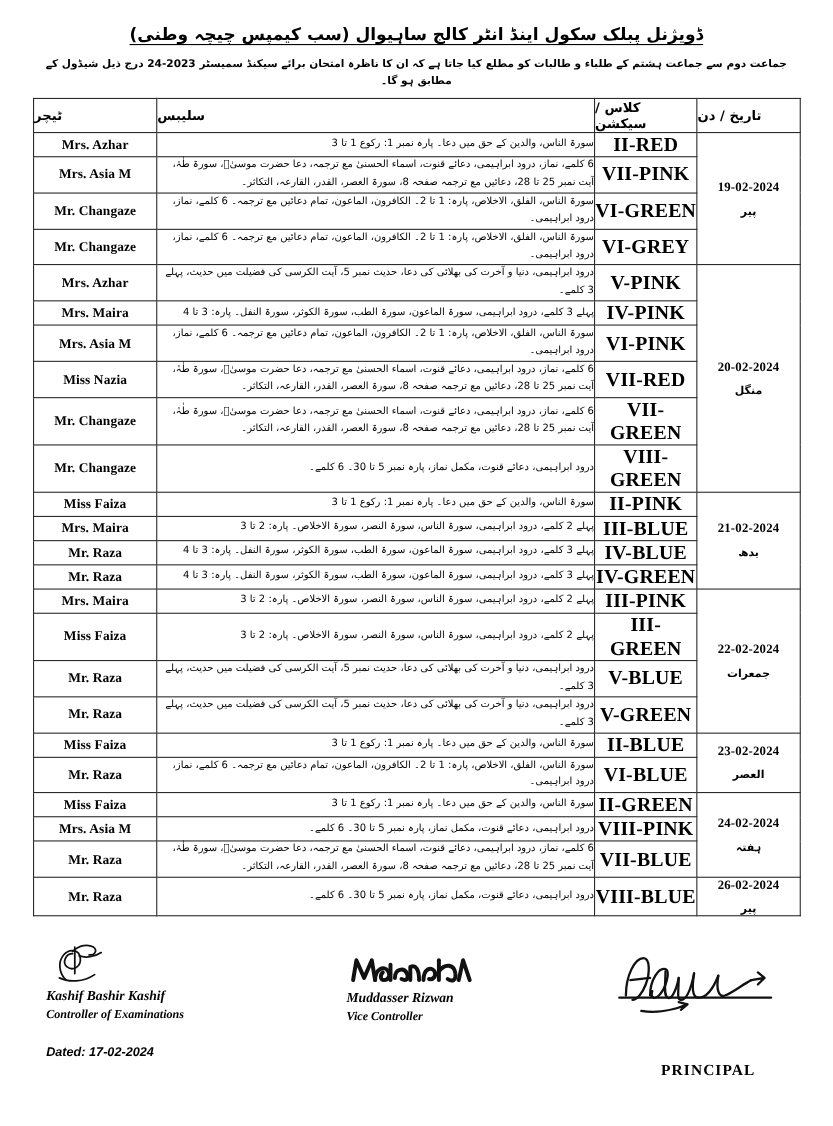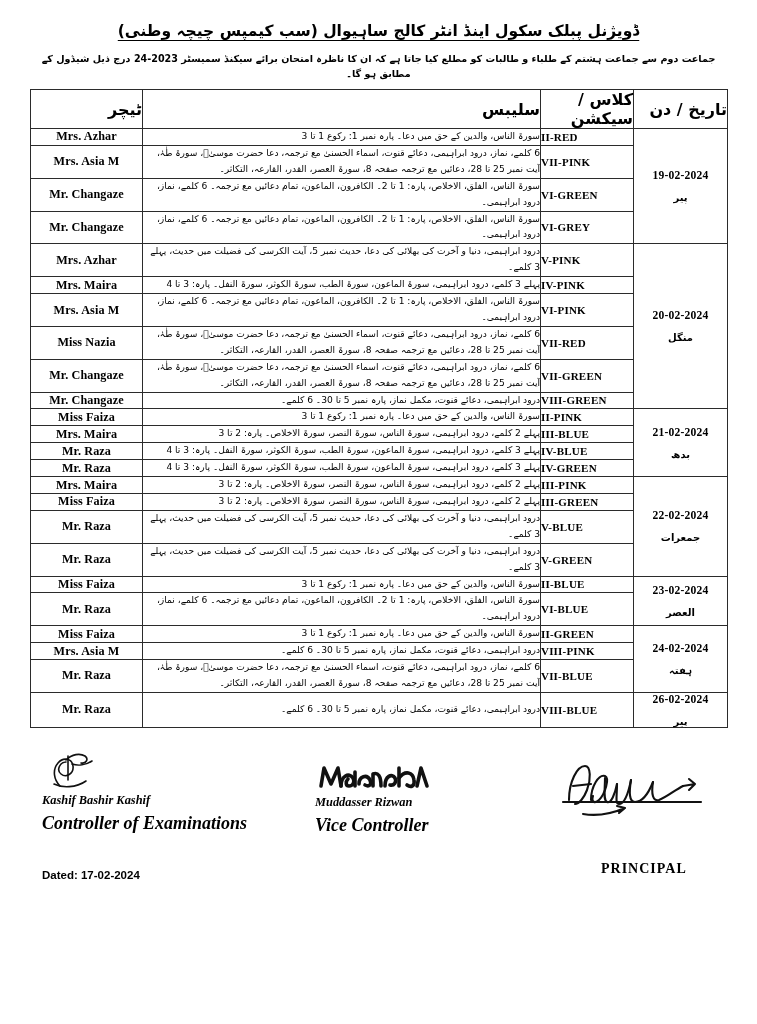--- a/index.html
+++ b/index.html
@@ -64,24 +64,24 @@
   }
 
   col.c-teacher  { width: 112px; }
   col.c-syllabus { width: 398px; }
   col.c-class    { width: 93px;  }
   col.c-date     { width: 94px;  }
 
   thead th {
     height: 30px;
     font-family: "DejaVu Sans", "Liberation Sans", sans-serif;
-    font-size: 16px;
+    font-size: 12px;
     font-weight: bold;
     direction: rtl;
-    text-align: right;
+    text-align: left;
     border-bottom: 1.6px solid #1a1a1a;
   }
 
   td.teacher {
     text-align: center;
     font-family: "Liberation Serif", "DejaVu Serif", serif;
     font-size: 12.2px;
     font-weight: bold;
     letter-spacing: 0.1px;
   }
@@ -90,23 +90,23 @@
     direction: rtl;
     text-align: right;
     font-family: "DejaVu Sans", "Liberation Sans", sans-serif;
     font-size: 9.1px;
     line-height: 1.75;
     padding: 3px 7px 3px 7px;
     letter-spacing: -0.15px;
   }
 
   td.klass {
-    text-align: left;
-    font-family: "Liberation Serif", "DejaVu Serif", serif;
-    font-size: 11px;
+    text-align: center;
+    font-family: "Liberation Serif", "DejaVu Serif", serif;
+    font-size: 18px;
     font-weight: bold;
     letter-spacing: 0.2px;
   }
 
   td.datecell {
     text-align: center;
     font-family: "Liberation Serif", "DejaVu Serif", serif;
     font-size: 11.6px;
     font-weight: bold;
     border-left: 1.4px solid #1a1a1a;
@@ -140,29 +140,30 @@
     font-style: italic;
     font-weight: bold;
     font-size: 12.4px;
     line-height: 1.45;
     white-space: nowrap;
   }
   .sig-role {
     font-family: "Liberation Serif", "DejaVu Serif", serif;
     font-style: italic;
     font-weight: bold;
-    font-size: 18px;
+    font-size: 11px;
     line-height: 1.45;
     white-space: nowrap;
   }
   .sig-dated {
     font-family: "Liberation Sans", "DejaVu Sans", sans-serif;
+    font-style: italic;
     font-weight: bold;
     font-size: 11.5px;
-    margin-top: 33px;
+    margin-top: 20px;
     white-space: nowrap;
   }
   .principal-label {
     font-family: "Liberation Serif", "DejaVu Serif", serif;
     font-weight: bold;
     font-size: 14px;
     letter-spacing: 1px;
     margin-top: 43px;
     margin-left: 46px;
   }

